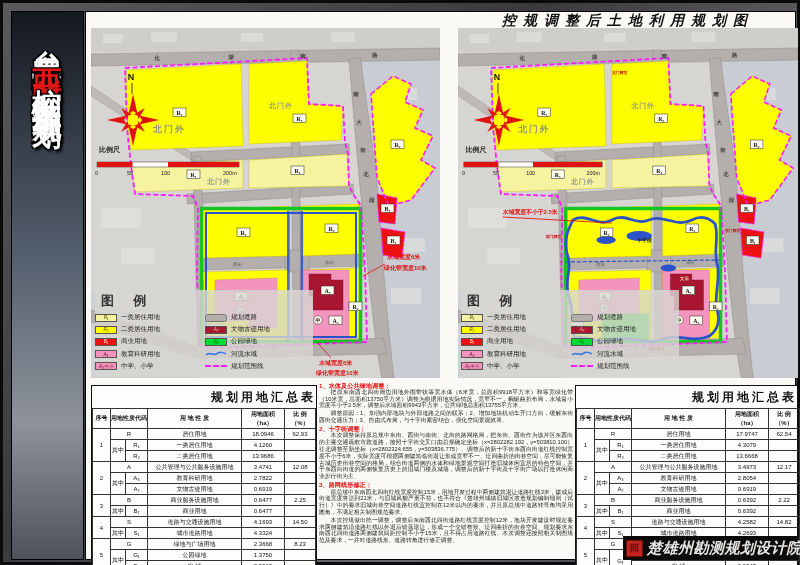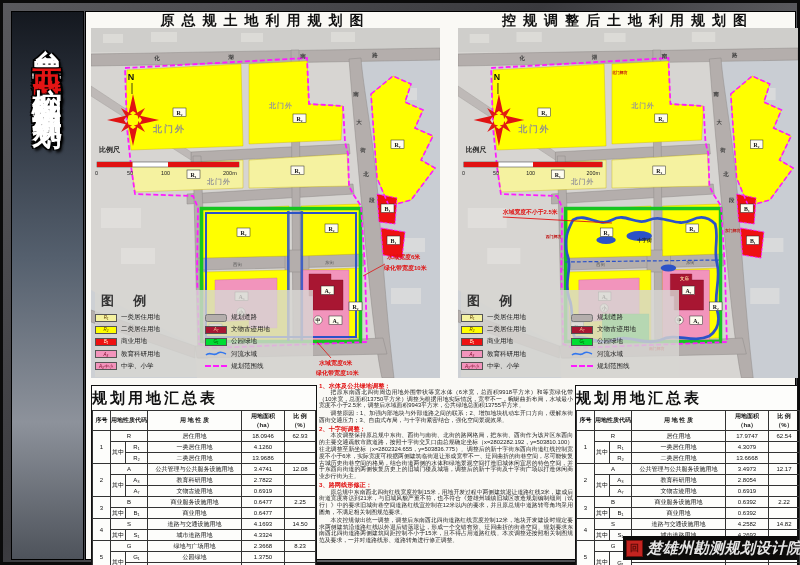--- a/index.html
+++ b/index.html
@@ -28,22 +28,22 @@
   .legend-cols{display:flex;gap:10px;}
   .legend-col{display:flex;flex-direction:column;gap:3.2px;width:100px;}
   .li{display:flex;align-items:center;gap:4px;height:9px;}
   .sw{width:22px;height:8px;border:0.5px solid #555;box-sizing:border-box;flex:none;
       display:flex;align-items:center;justify-content:center;font-size:4.5px;color:#5a3a00;overflow:hidden;}
   .sw-road{background:#b4aeac;border-radius:2.5px;border:0.5px solid #777;}
   .sw-line{width:22px;height:0;border:none;border-top:2.5px dashed #ff1bff;flex:none;}
   .sw-river{width:22px;height:8px;border:none;flex:none;}
   
   .tblbox{position:absolute;background:#fdfdfb;border:1px solid #111;box-sizing:border-box;z-index:6;}
-  .tbl-title{font-family:Liberation Sans, sans-serif;font-weight:bold;font-size:15px;letter-spacing:3px;
-             text-align:left;padding:2.5px 0;color:#111;}
+  .tbl-title{font-family:Liberation Sans, sans-serif;font-weight:bold;font-size:12px;letter-spacing:3px;
+             text-align:right;padding:2.5px 0;color:#111;}
   table{border-collapse:collapse;width:100%;table-layout:fixed;}
   td,th{border:0.5px solid #333;font-size:6px;text-align:center;padding:0.5px 0;color:#111;
         overflow:hidden;white-space:nowrap;font-weight:normal;height:8px;}
   th{font-weight:bold;white-space:normal;}
   col.c-no{width:18px}col.c-grp{width:15px}col.c-code{width:22px}col.c-name{width:94px}
   col.c-area{width:43px}col.c-pct{width:31px}
   .wrapcell{white-space:normal;line-height:1.05;}
   
   .notes{position:absolute;left:316px;top:377px;width:254px;height:181px;overflow:hidden;z-index:6;
          font-size:5.8px;line-height:1.17;color:#1c1c1c;text-align:justify;}
@@ -72,22 +72,21 @@
 <body>
 
 <div class="page">
 
   <div class="sidebar">
     <div class="sidebar-text"><span>牟定县城</span><span class="red">西北片区</span><span>控制性详细规划</span></div>
   </div>
 
   <div class="inner"></div>
 
-  <div class="map-title" style="left:88px;width:349px;">原总规土地利用规划图</div>
-  <div class="map-title" style="left:455px;width:340px;">控规调整后土地利用规划图</div>
+  <div class="map-title" style="left:455px;width:340px;font-style:italic;">控规调整后土地利用规划图</div>
 
   <svg style="position:absolute;left:88px;top:25px;" width="349" height="350" viewBox="0 0 349 350">
     <rect width="349" height="350" fill="#d7d5d2"></rect>
     <path d="M268,34 L349,28 L349,350 L292,350 Q280,180 268,34 Z" fill="#c9cdd3"></path>
     <rect x="0" y="0" width="349" height="24" fill="#cfcecb"></rect>
     <path d="M0,262 L104,318 L106,350 L0,350 Z" fill="#cdd0d4"></path>
     <g opacity="0.5" fill="#e9e8e4">
       <rect x="12" y="6" width="20" height="9"></rect>
         <rect x="60" y="4" width="26" height="10"></rect>
       <rect x="150" y="5" width="22" height="9"></rect>

